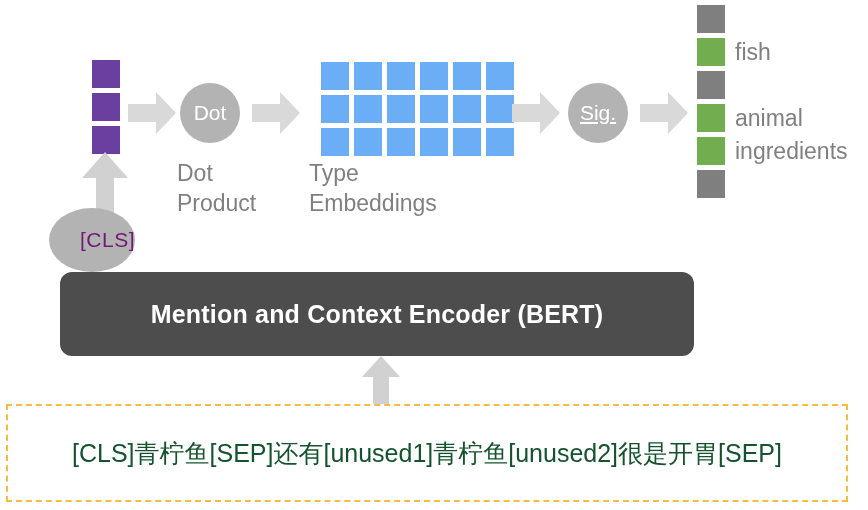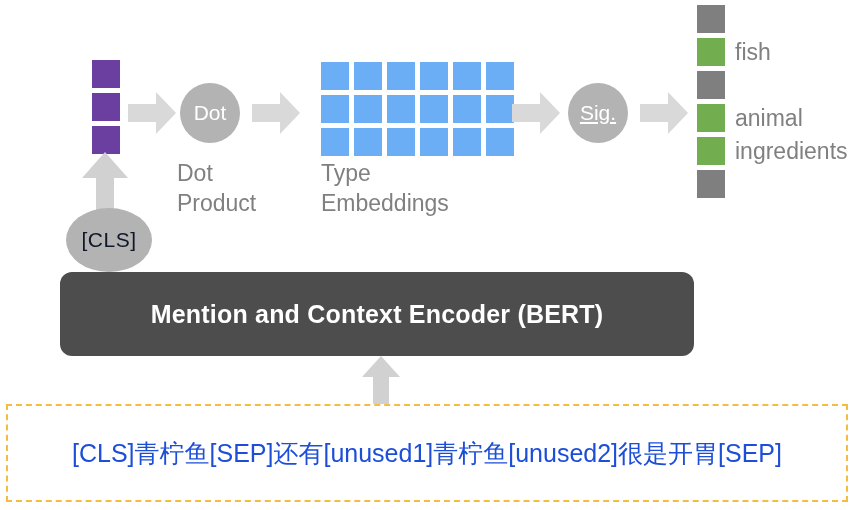--- a/index.html
+++ b/index.html
@@ -33,31 +33,31 @@
     position: absolute;
   }
   .uparrow svg { display: block; }
 
   
   .rarrow { position: absolute; }
   .rarrow svg { display: block; }
 
   
   .cls-ellipse {
-    left: 66px;
+    left: 49px;
     top: 208px;
     width: 86px;
     height: 64px;
     background: #B3B3B3;
     border-radius: 43px / 32px;
-    color: #0f172a;
+    color: #701a75;
     font-size: 21px;
     display: flex;
     align-items: center;
-    justify-content: center;
+    justify-content: flex-end;
     letter-spacing: 0.5px;
   }
 
   
   .circle {
     background: #B3B3B3;
     border-radius: 50%;
     color: #ffffff;
     display: flex;
     align-items: center;
@@ -68,21 +68,21 @@
   .circle-sig { left: 568px; top: 83px; width: 60px; height: 60px; text-decoration: underline; }
 
   
   .caption {
     color: #808080;
     font-size: 23px;
     line-height: 30px;
     white-space: pre-line;
   }
   .caption-dot { left: 177px; top: 158px; }
-  .caption-type { left: 321px; top: 158px; }
+  .caption-type { left: 309px; top: 158px; }
 
   
   .grid {
     left: 321px;
     top: 62px;
     display: grid;
     grid-template-columns: repeat(6, 28px);
     grid-template-rows: repeat(3, 28px);
     column-gap: 5px;
     row-gap: 5px;
@@ -131,21 +131,21 @@
     width: 842px;
     height: 98px;
     border: 2px dashed #F5BC42;
     box-sizing: border-box;
     background: #ffffff;
     display: flex;
     align-items: center;
     justify-content: center;
   }
   .input-text {
-    color: #1d4ed8;
+    color: #14532d;
     font-size: 25px;
     white-space: nowrap;
   }
 </style>
 </head>
 <body>
 
 <div id="canvas">
 
   <div class="abs purple-stack">

